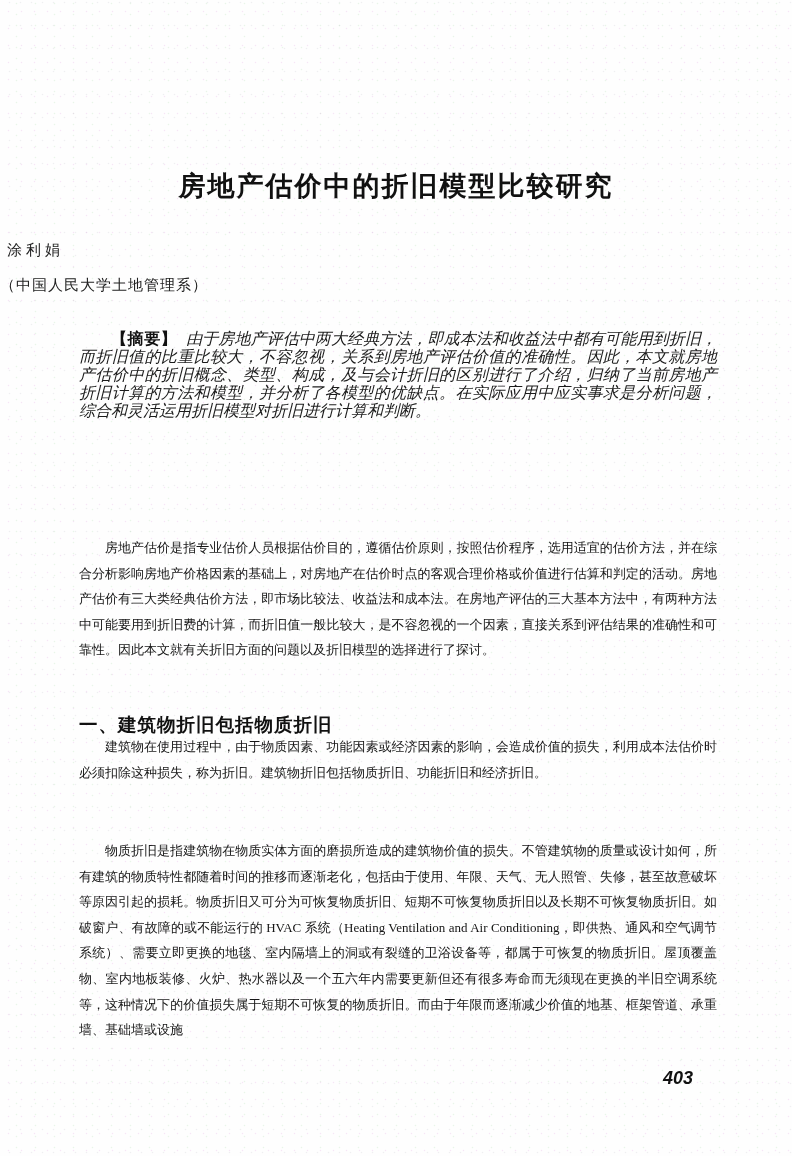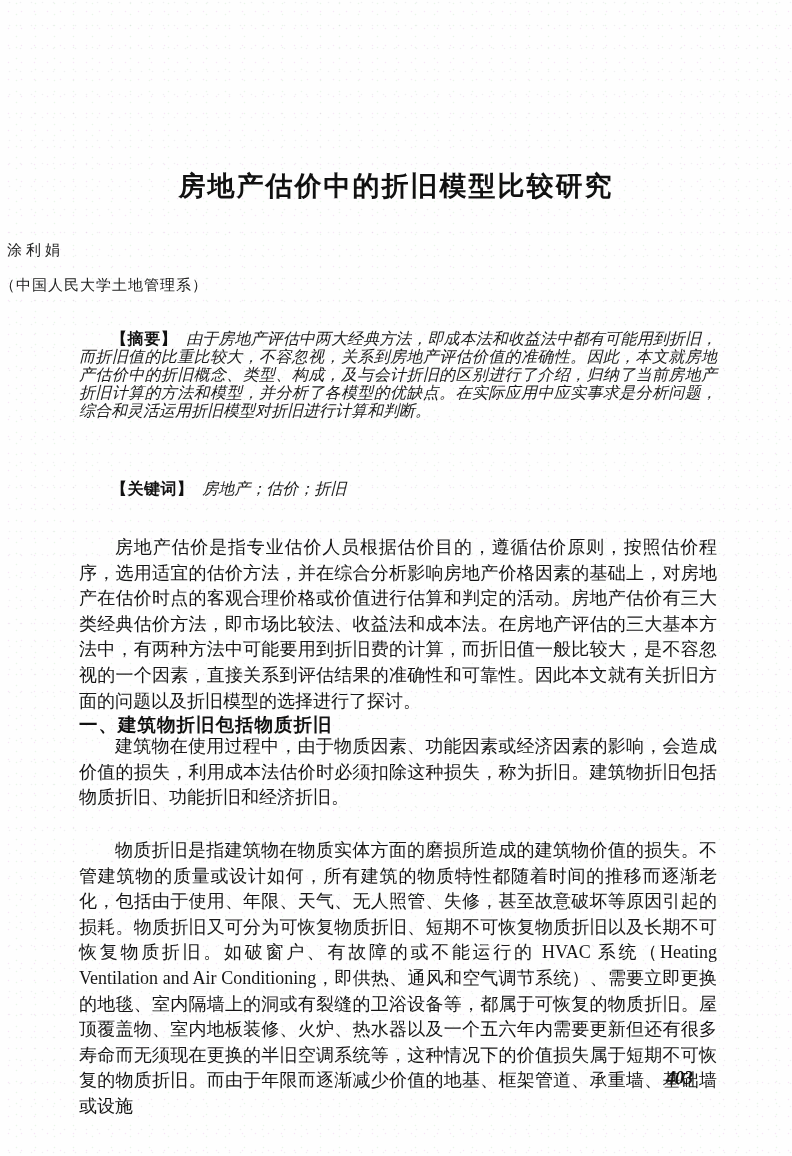--- a/index.html
+++ b/index.html
@@ -85,21 +85,21 @@
     margin: 0;
     font-size: 16px;
     line-height: 26px;
     text-indent: 2em;
   }
   .body-para {
     position: absolute;
     left: 79px;
     width: 638px;
     margin: 0;
-    font-size: 18px;
+    font-size: 13px;
     line-height: 25.6px;
     text-align: justify;
     text-indent: 2em;
     color: #161616;
   }
   .para-intro   { top: 535px; }
   .section-heading {
     position: absolute;
     top: 712px;
     left: 79px;
@@ -109,21 +109,21 @@
     font-size: 18.5px;
     letter-spacing: 1px;
     color: #111;
   }
   .para-sec1-1  { top: 734px; }
   .para-sec1-2  { top: 838px; }
   .page-number {
     position: absolute;
     top: 1068px;
     right: 99px;
-    font-family: Liberation Serif, serif;
+    font-family: Liberation Sans, sans-serif;
     font-weight: 700;
     font-style: italic;
     font-size: 18px;
     color: #111;
   }
 </style>
 </head>
 <body>
 
 <div class="page">
@@ -131,23 +131,20 @@
   <h1 class="title">房地产估价中的折旧模型比较研究</h1>
 
   <div class="author">涂利娟</div>
 
   <div class="affiliation">（中国人民大学土地管理系）</div>
 
   <p class="abstract">
     <span class="block-label">【摘要】</span><span class="kai-text">由于房地产评估中两大经典方法，即成本法和收益法中都有可能用到折旧，而折旧值的比重比较大，不容忽视，关系到房地产评估价值的准确性。因此，本文就房地产估价中的折旧概念、类型、构成，及与会计折旧的区别进行了介绍，归纳了当前房地产折旧计算的方法和模型，并分析了各模型的优缺点。在实际应用中应实事求是分析问题，综合和灵活运用折旧模型对折旧进行计算和判断。</span>
   </p>
 
-  <p class="keywords">
-    <span class="block-label">【关键词】</span><span class="kai-text">房地产；估价；折旧</span>
-  </p>
 
   <p class="body-para para-intro">房地产估价是指专业估价人员根据估价目的，遵循估价原则，按照估价程序，选用适宜的估价方法，并在综合分析影响房地产价格因素的基础上，对房地产在估价时点的客观合理价格或价值进行估算和判定的活动。房地产估价有三大类经典估价方法，即市场比较法、收益法和成本法。在房地产评估的三大基本方法中，有两种方法中可能要用到折旧费的计算，而折旧值一般比较大，是不容忽视的一个因素，直接关系到评估结果的准确性和可靠性。因此本文就有关折旧方面的问题以及折旧模型的选择进行了探讨。</p>
 
   <h2 class="section-heading">一、建筑物折旧包括物质折旧</h2>
 
   <p class="body-para para-sec1-1">建筑物在使用过程中，由于物质因素、功能因素或经济因素的影响，会造成价值的损失，利用成本法估价时必须扣除这种损失，称为折旧。建筑物折旧包括物质折旧、功能折旧和经济折旧。</p>
 
   <p class="body-para para-sec1-2">物质折旧是指建筑物在物质实体方面的磨损所造成的建筑物价值的损失。不管建筑物的质量或设计如何，所有建筑的物质特性都随着时间的推移而逐渐老化，包括由于使用、年限、天气、无人照管、失修，甚至故意破坏等原因引起的损耗。物质折旧又可分为可恢复物质折旧、短期不可恢复物质折旧以及长期不可恢复物质折旧。如破窗户、有故障的或不能运行的 HVAC 系统（Heating Ventilation and Air Conditioning，即供热、通风和空气调节系统）、需要立即更换的地毯、室内隔墙上的洞或有裂缝的卫浴设备等，都属于可恢复的物质折旧。屋顶覆盖物、室内地板装修、火炉、热水器以及一个五六年内需要更新但还有很多寿命而无须现在更换的半旧空调系统等，这种情况下的价值损失属于短期不可恢复的物质折旧。而由于年限而逐渐减少价值的地基、框架管道、承重墙、基础墙或设施</p>
 
   <div class="page-number">403</div>

